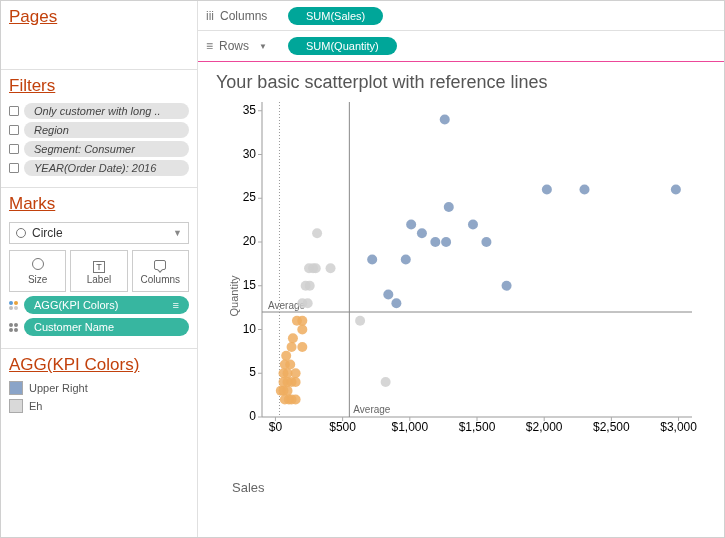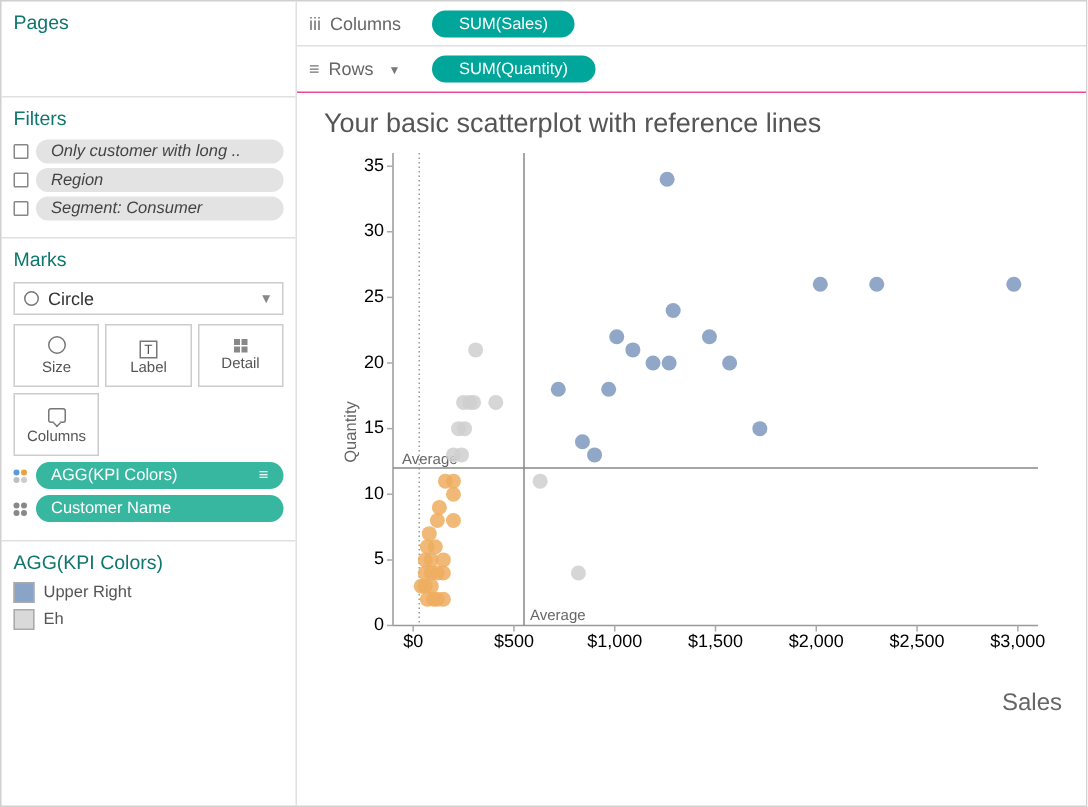--- a/index.html
+++ b/index.html
@@ -1,20 +1,20 @@
 <!DOCTYPE html>
 <html><head>
 <meta charset="utf-8">
 <style>
   * { box-sizing: border-box; margin: 0; padding: 0; font-family: "Segoe UI", Arial, sans-serif; }
   body { background: #fff; width: 725px; height: 538px; overflow: hidden; font-size: 12px; color: #333; }
   .root { display: flex; width: 725px; height: 538px; border: 1px solid #d0d0d0; }
   .left-col { width: 197px; border-right: 1px solid #e0e0e0; display: flex; flex-direction: column; }
   .panel { border-bottom: 1px solid #e0e0e0; padding: 4px 8px 8px 8px; }
-  .panel-title { font-size: 13px; color: #0f766e; padding: 2px 0 4px 0; }
+  .panel-title { font-size: 17px; color: #c2410c; padding: 2px 0 4px 0; text-decoration: underline; }
   .filter-row { display: flex; align-items: center; margin: 3px 0; gap: 5px; }
   .filter-icon { width: 10px; height: 10px; border: 1px solid #888; border-radius: 1px; flex-shrink: 0; }
   .pill { background: #e3e3e3; border-radius: 10px; padding: 2px 10px; font-size: 11px; color: #444; flex: 1; white-space: nowrap; overflow: hidden; text-overflow: ellipsis; font-style: italic; }
   .marks-type { border: 1px solid #ccc; padding: 3px 6px; display: flex; align-items: center; gap: 6px; margin: 4px 0 6px 0; }
   .marks-type .dd { margin-left: auto; color: #888; font-size: 9px; }
   .marks-grid { display: grid; grid-template-columns: repeat(3,1fr); gap: 4px; margin-bottom: 4px; }
   .mark-btn { border: 1px solid #ccc; height: 42px; display: flex; flex-direction: column; align-items: center; justify-content: center; font-size: 10px; color: #555; gap: 2px; }
   .mark-btn .ic { font-size: 14px; line-height: 1; }
   .shelf-pill { display: flex; align-items: center; gap: 6px; margin: 4px 0; }
   .shelf-pill .dots { display: grid; grid-template-columns: 4px 4px; grid-auto-rows: 4px; gap: 1px; }
@@ -28,21 +28,21 @@
   .shelves { border-bottom: 1px solid #ec4899; }
   .shelf-row { display: flex; align-items: center; height: 30px; border-bottom: 1px solid #e0e0e0; padding: 0 8px; gap: 10px; }
   .shelf-row:last-child { border-bottom: none; }
   .shelf-label { font-size: 12px; color: #666; width: 72px; display:flex; align-items:center; gap:6px;}
   .shelf-ic { font-size: 12px; color:#777; }
   .green-pill { background: #00a699; color: #fff; border-radius: 11px; padding: 3px 18px; font-size: 11px; }
   .viz-area { flex: 1; position: relative; padding: 10px 16px 4px 10px; }
   .viz-title { font-size: 18px; color: #555; font-weight: 400; margin: 0 0 4px 8px;}
   .chart-wrap { position: relative; margin-left: 24px; margin-top: 2px;}
   .y-axis-title { position: absolute; left: -18px; top: 50%; transform: translateY(-50%) rotate(-90deg); transform-origin: center; font-size: 11px; color: #666; }
-  .x-axis-title { text-align: right; font-size: 16px; color: #666; margin-top: 0; }
+  .x-axis-title { text-align: left; font-size: 13px; color: #666; margin-top: 20px; }
   svg .axis-line { stroke: #999; stroke-width: 1; }
   svg .ref-line { stroke: #888; stroke-width: 1; }
   svg .ref-dash { stroke: #999; stroke-width: 1; stroke-dasharray: 1 2; }
   svg .ref-label { font-size: 10px; fill: #666; }
   svg circle { fill-opacity: 0.85; }
   .pages-body { height: 30px; }
 </style>
 </head>
 <body>
 
@@ -62,49 +62,42 @@
             <span class="pill">Only customer with long ..</span>
           </div>
           <div class="filter-row">
             <span class="filter-icon"></span>
             <span class="pill">Region</span>
           </div>
           <div class="filter-row">
             <span class="filter-icon"></span>
             <span class="pill">Segment: Consumer</span>
           </div>
+          <div class="filter-row">
+            <span class="filter-icon"></span>
+            <span class="pill">YEAR(Order Date): 2016</span>
+          </div>
         </div>
     </div>
 
     <div class="panel">
       <div class="panel-title">Marks</div>
       <div class="marks-type">
         <span style="display:inline-block;width:10px;height:10px;border:1px solid #777;border-radius:50%"></span>
         <span>Circle</span>
         <span class="dd">▼</span>
       </div>
       <div class="marks-grid" id="marks-grid">
           <div class="mark-btn">
             <span class="ic"><span style="width:12px;height:12px;border:1px solid #777;border-radius:50%;display:inline-block"></span></span>
             <span>Size</span>
           </div>
           <div class="mark-btn">
             <span class="ic"><span style="border:1px solid #777;padding:0 2px;font-size:9px">T</span></span>
             <span>Label</span>
-          </div>
-          <div class="mark-btn">
-            <span class="ic">
-              <span style="display:grid;grid-template-columns:4px 4px;gap:1px">
-                <span style="width:4px;height:4px;background:#888"></span>
-                <span style="width:4px;height:4px;background:#888"></span>
-                <span style="width:4px;height:4px;background:#888"></span>
-                <span style="width:4px;height:4px;background:#888"></span>
-              </span>
-            </span>
-            <span>Detail</span>
           </div>
           <div class="mark-btn">
             <span class="ic"><span style="width:12px;height:10px;border:1px solid #777;border-radius:2px;display:inline-block;position:relative"><span style="position:absolute;bottom:-3px;left:3px;width:4px;height:4px;border-right:1px solid #777;border-bottom:1px solid #777;transform:rotate(45deg);background:#fff"></span></span></span>
             <span>Columns</span>
           </div>
         </div>
       <div id="marks-shelf">
           <div class="shelf-pill">
             <span class="dots">
               <span style="background:#5b9bd5;width:4px;height:4px;"></span>

